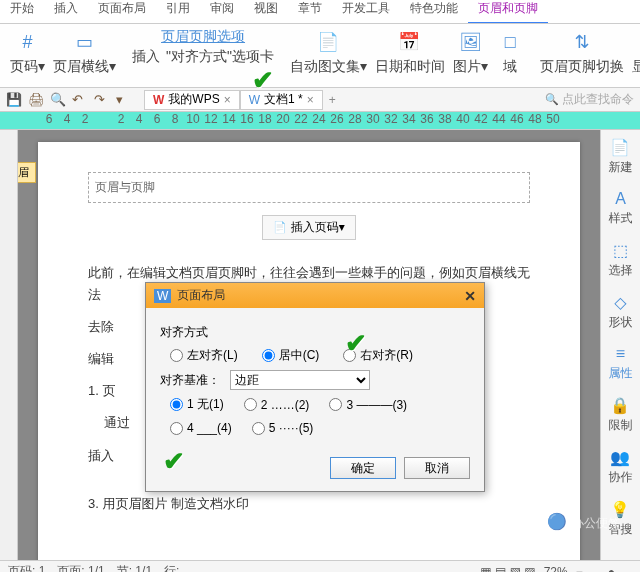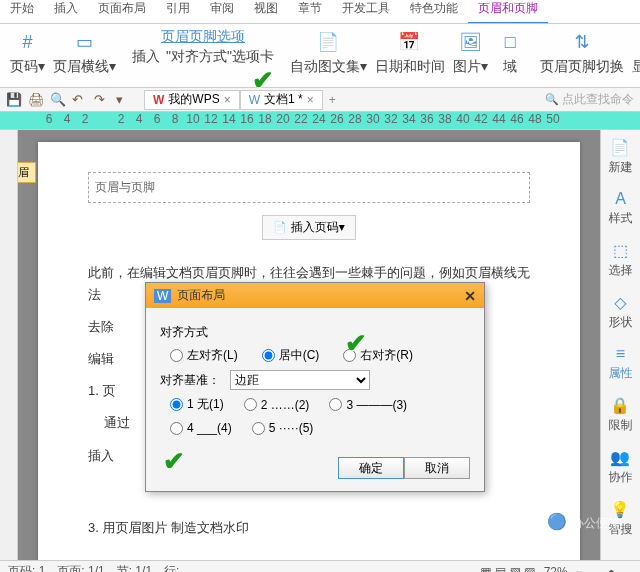--- a/index.html
+++ b/index.html
@@ -34,21 +34,21 @@
 .rp-item.active{color:#4a8fd8}
 .dialog{position:absolute;left:145px;top:282px;width:340px;background:#f4f4f4;border:1px solid #888;box-shadow:2px 2px 8px rgba(0,0,0,.3);z-index:10}
 .dlg-title{background:linear-gradient(#fdb94e,#f7a528);padding:4px 8px;display:flex;align-items:center;gap:6px;font-size:12px;color:#333}
 .dlg-title .x{margin-left:auto;font-weight:bold;cursor:pointer;font-size:14px}
 .dlg-body{padding:10px 14px}
 .fld{margin:6px 0;display:flex;align-items:center;gap:10px;font-size:12px}
 .radiogrp{display:flex;gap:24px;margin:4px 0 4px 10px}
 .radiogrp label,.leadergrp label{display:flex;align-items:center;gap:4px;font-size:12px}
 select{width:140px;height:20px;border:1px solid #aaa;background:#fff;font-size:12px}
 .leadergrp{display:flex;flex-wrap:wrap;gap:8px 20px;margin:4px 0 4px 10px}
-.dlg-btns{display:flex;justify-content:flex-end;padding:8px 14px 12px}
+.dlg-btns{display:flex;justify-content:flex-end;gap:8px;padding:8px 14px 12px}
 .dlg-btns button{width:66px;height:22px;border:1px solid #999;background:linear-gradient(#fff,#e8e8e8);font-size:12px;cursor:pointer}
 .dlg-btns button.primary{border:1px solid #4a8fd8}
 .check{position:absolute;color:#1a9c1a;font-size:26px;font-weight:bold;z-index:20;text-shadow:1px 1px 0 #fff}
 .statusbar{height:22px;background:#f5f5f5;border-top:1px solid #ccc;display:flex;align-items:center;padding:0 8px;gap:12px;font-size:11px;color:#555}
 .statusbar .right{margin-left:auto;display:flex;gap:8px;align-items:center}
 .watermark{position:absolute;right:20px;bottom:40px;color:rgba(255,255,255,.7);font-size:16px;z-index:5}
 </style>
 </head>
 <body>
 
@@ -141,21 +141,21 @@
     <div class="page">
       <div class="hdrtag">页眉</div>
       <div class="hdrbox"><span>页眉与页脚</span></div>
       <div style="text-align:center"><span class="insbtn">📄 <span>插入页码▾</span></span></div>
       <p class="bodytxt">此前，在编辑文档页眉页脚时，往往会遇到一些棘手的问题，例如页眉横线无法</p>
       <p class="bodytxt">去除</p>
       <p class="bodytxt">编辑</p>
       <p class="bodytxt">1. 页</p>
       <p class="bodytxt" style="margin-left:16px">通过</p>
       <p class="bodytxt">插入</p>
-      <p class="bodytxt" style="margin-top:50px">3. 用页眉图片 制造文档水印</p>
+      <p class="bodytxt" style="margin-top:26px">3. 用页眉图片 制造文档水印</p>
     </div>
   </div>
   <div class="rightpanel">
     <div class="rp-item">
         <span class="ic">📄</span>
         <span>新建</span>
       </div>
     <div class="rp-item">
         <span class="ic">A</span>
         <span>样式</span>

